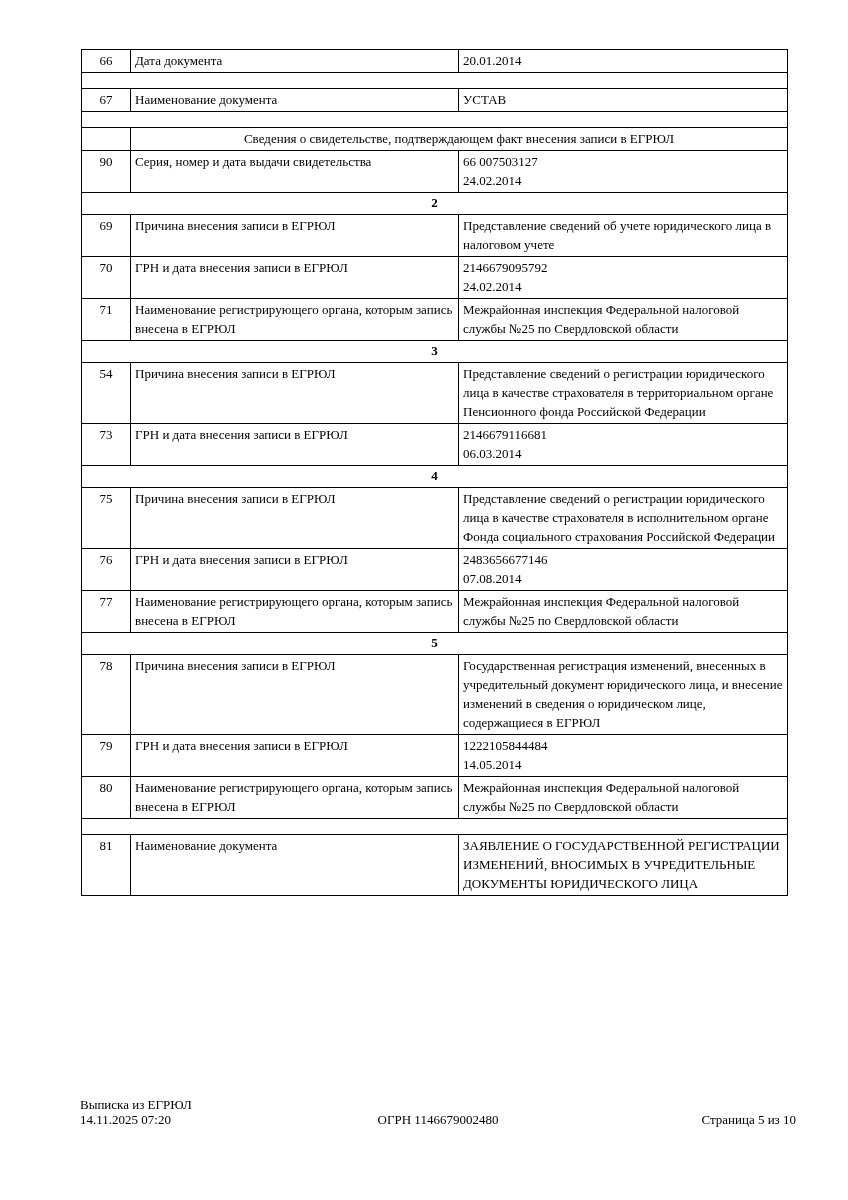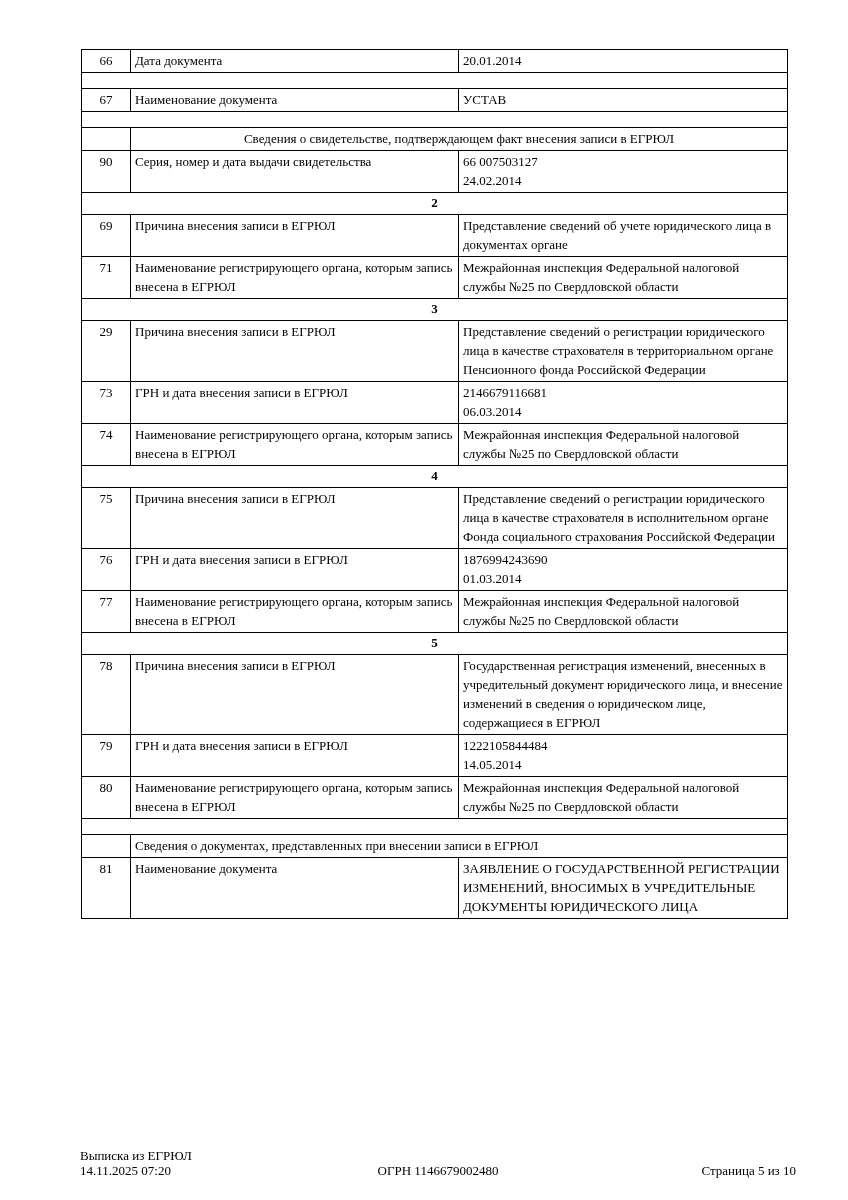--- a/index.html
+++ b/index.html
@@ -53,21 +53,21 @@
     padding-bottom: 1px;
     line-height: 20px;
   }
   td.subheader-center { text-align: center; }
   td.subheader-left  { text-align: left; }
   .value-line { white-space: normal; }
 
   .footer {
     position: absolute;
     left: 80px;
-    top: 1148px;
+    top: 1097px;
     width: 716px;
     font-size: 13px;
     line-height: 15px;
     display: grid;
     grid-template-columns: 1fr auto 1fr;
     align-items: end;
     gap: 48px;
   }
   .footer-left   { justify-self: start; text-align: left; }
   .footer-center { justify-self: center; text-align: left; }
@@ -117,71 +117,72 @@
             <div class="value-line">24.02.2014</div>
           </td>
         </tr>
         <tr class="section-row">
           <td colspan="3">2</td>
         </tr>
         <tr>
           <td class="num-cell">69</td>
           <td>Причина внесения записи в ЕГРЮЛ</td>
           <td>
-            <div class="value-line">Представление сведений об учете юридического лица в документах органе</div>
+            <div class="value-line">Представление сведений об учете юридического лица в налоговом учете</div>
+          </td>
+        </tr>
+        <tr>
+          <td class="num-cell">70</td>
+          <td>ГРН и дата внесения записи в ЕГРЮЛ</td>
+          <td>
+            <div class="value-line">2146679095792</div>
+            <div class="value-line">24.02.2014</div>
           </td>
         </tr>
         <tr>
           <td class="num-cell">71</td>
           <td>Наименование регистрирующего органа, которым запись внесена в ЕГРЮЛ</td>
           <td>
             <div class="value-line">Межрайонная инспекция Федеральной налоговой службы №25 по Свердловской области</div>
           </td>
         </tr>
         <tr class="section-row">
           <td colspan="3">3</td>
         </tr>
         <tr>
-          <td class="num-cell">29</td>
+          <td class="num-cell">54</td>
           <td>Причина внесения записи в ЕГРЮЛ</td>
           <td>
             <div class="value-line">Представление сведений о регистрации юридического лица в качестве страхователя в территориальном органе Пенсионного фонда Российской Федерации</div>
           </td>
         </tr>
         <tr>
           <td class="num-cell">73</td>
           <td>ГРН и дата внесения записи в ЕГРЮЛ</td>
           <td>
             <div class="value-line">2146679116681</div>
             <div class="value-line">06.03.2014</div>
           </td>
         </tr>
-        <tr>
-          <td class="num-cell">74</td>
-          <td>Наименование регистрирующего органа, которым запись внесена в ЕГРЮЛ</td>
-          <td>
-            <div class="value-line">Межрайонная инспекция Федеральной налоговой службы №25 по Свердловской области</div>
-          </td>
-        </tr>
         <tr class="section-row">
           <td colspan="3">4</td>
         </tr>
         <tr>
           <td class="num-cell">75</td>
           <td>Причина внесения записи в ЕГРЮЛ</td>
           <td>
             <div class="value-line">Представление сведений о регистрации юридического лица в качестве страхователя в исполнительном органе Фонда социального страхования Российской Федерации</div>
           </td>
         </tr>
         <tr>
           <td class="num-cell">76</td>
           <td>ГРН и дата внесения записи в ЕГРЮЛ</td>
           <td>
-            <div class="value-line">1876994243690</div>
-            <div class="value-line">01.03.2014</div>
+            <div class="value-line">2483656677146</div>
+            <div class="value-line">07.08.2014</div>
           </td>
         </tr>
         <tr>
           <td class="num-cell">77</td>
           <td>Наименование регистрирующего органа, которым запись внесена в ЕГРЮЛ</td>
           <td>
             <div class="value-line">Межрайонная инспекция Федеральной налоговой службы №25 по Свердловской области</div>
           </td>
         </tr>
         <tr class="section-row">
@@ -204,24 +205,20 @@
         </tr>
         <tr>
           <td class="num-cell">80</td>
           <td>Наименование регистрирующего органа, которым запись внесена в ЕГРЮЛ</td>
           <td>
             <div class="value-line">Межрайонная инспекция Федеральной налоговой службы №25 по Свердловской области</div>
           </td>
         </tr>
         <tr class="spacer-row">
           <td colspan="3"></td>
-        </tr>
-        <tr>
-          <td class="num-cell"></td>
-          <td colspan="2" class="subheader-left">Сведения о документах, представленных при внесении записи в ЕГРЮЛ</td>
         </tr>
         <tr>
           <td class="num-cell">81</td>
           <td>Наименование документа</td>
           <td>
             <div class="value-line">ЗАЯВЛЕНИЕ О ГОСУДАРСТВЕННОЙ РЕГИСТРАЦИИ ИЗМЕНЕНИЙ, ВНОСИМЫХ В УЧРЕДИТЕЛЬНЫЕ ДОКУМЕНТЫ  ЮРИДИЧЕСКОГО ЛИЦА</div>
           </td>
         </tr>
       </tbody>
   </table>

